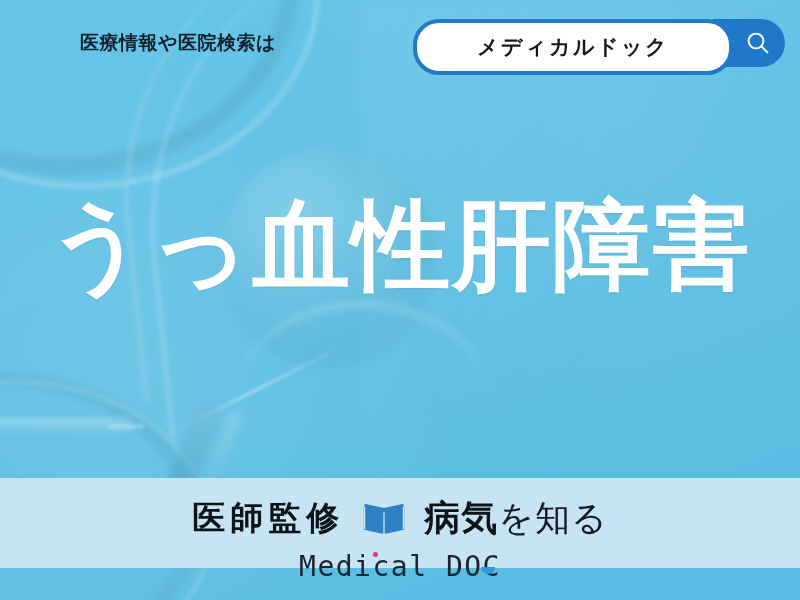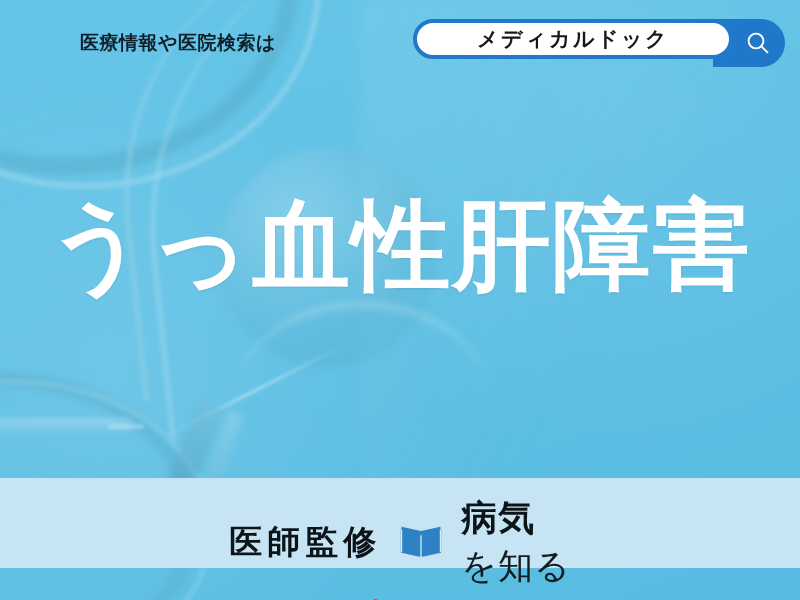--- a/index.html
+++ b/index.html
@@ -148,21 +148,21 @@
     color:#10202c;
     letter-spacing:0.5px;
     white-space:nowrap;
   }
   .search-group {
     position:absolute; left:413px; top:19px;
     display:flex; align-items:stretch;
     height:48px;
   }
   .search-pill {
-    width:320px; height:40px;
+    width:320px; height:56px;
     background:#ffffff;
     border:4px solid #2079c9;
     border-radius:26px;
     display:flex; align-items:center; justify-content:center;
     position:relative; z-index:2;
   }
   .search-pill-text {
     font-size:21px;
     font-weight:700;
     color:#14181c;
@@ -217,21 +217,21 @@
   }
   .band-kanji {
     font-family:"DejaVu Sans","Liberation Sans",sans-serif;
     font-size:33px;
     font-weight:700;
     color:#0d1418;
     letter-spacing:5px;
     white-space:nowrap;
   }
   .book-icon { display:block; margin:0 2px; }
-  .band-right { display:flex; align-items:baseline; white-space:nowrap;flex-direction:column; }
+  .band-right { display:flex; align-items:baseline; white-space:nowrap; }
   .band-big {
     font-family:"DejaVu Sans","Liberation Sans",sans-serif;
     font-size:36px; font-weight:700; color:#0d1418;
     letter-spacing:1px;
   }
   .band-small {
     font-family:"DejaVu Sans","Liberation Sans",sans-serif;
     font-size:35px; font-weight:400; color:#141c22;
     letter-spacing:1px;
   }

